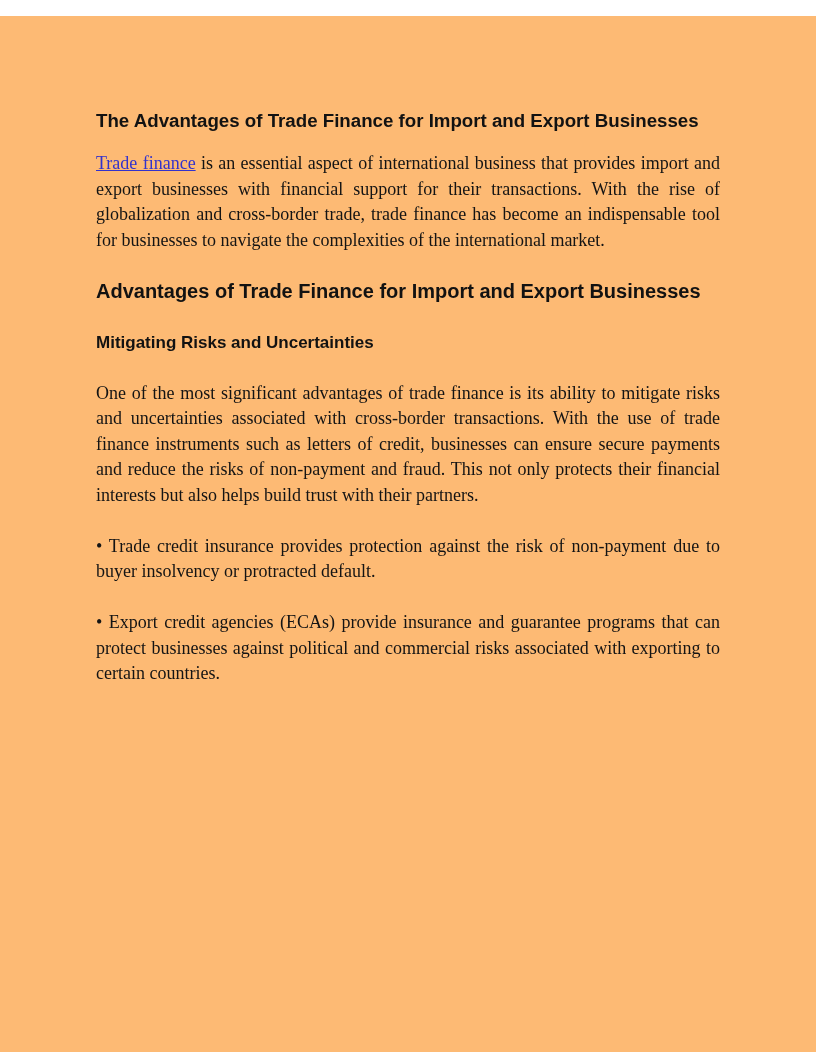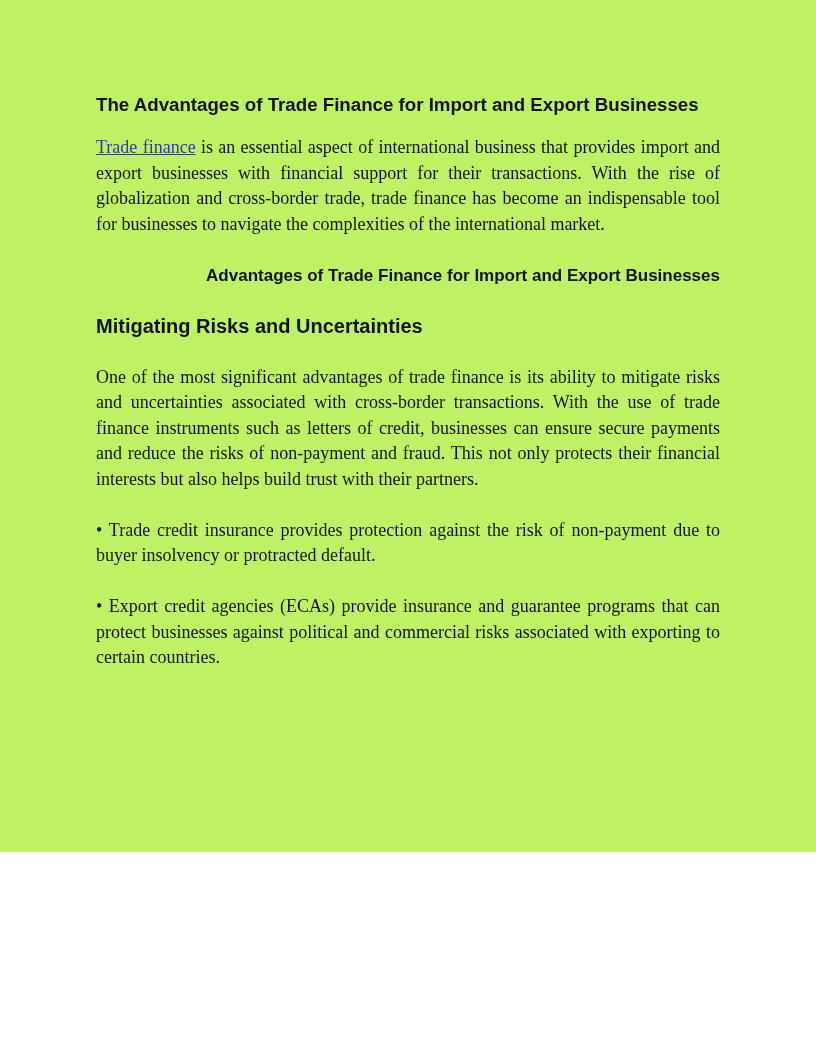--- a/index.html
+++ b/index.html
@@ -3,46 +3,45 @@
 <meta charset="utf-8">
 <style>
   html, body {
     margin: 0;
     padding: 0;
     background: #ffffff;
   }
   .page {
     position: relative;
     width: 816px;
-    height: 852px;
-    margin: 0 auto;
-    background: #bef264;
+    height: 1036px;
+    margin: 16px auto;
+    background: #fdba74;
     box-sizing: border-box;
     padding: 91px 96px 0 96px;
     font-family: "Liberation Sans", "DejaVu Sans", sans-serif;
     color: #141414;
     overflow: hidden;
   }
   h1.doc-title {
     font-size: 18.7px;
     line-height: 27px;
     font-weight: bold;
     margin: 0 0 17px 0;
     color: #121212;
   }
   h2.doc-h2 {
-    font-size: 17px;
+    font-size: 20px;
     line-height: 25.5px;
     font-weight: bold;
     margin: 0 0 25.5px 0;
     color: #121212;
-    text-align: right;
   }
   h3.doc-h3 {
-    font-size: 20px;
+    font-size: 17px;
     line-height: 25.5px;
     font-weight: bold;
     margin: 0 0 25.5px 0;
     color: #121212;
   }
   p.doc-p {
     font-size: 18px;
     line-height: 25.5px;
     margin: 0 0 25.5px 0;
     text-align: justify;

